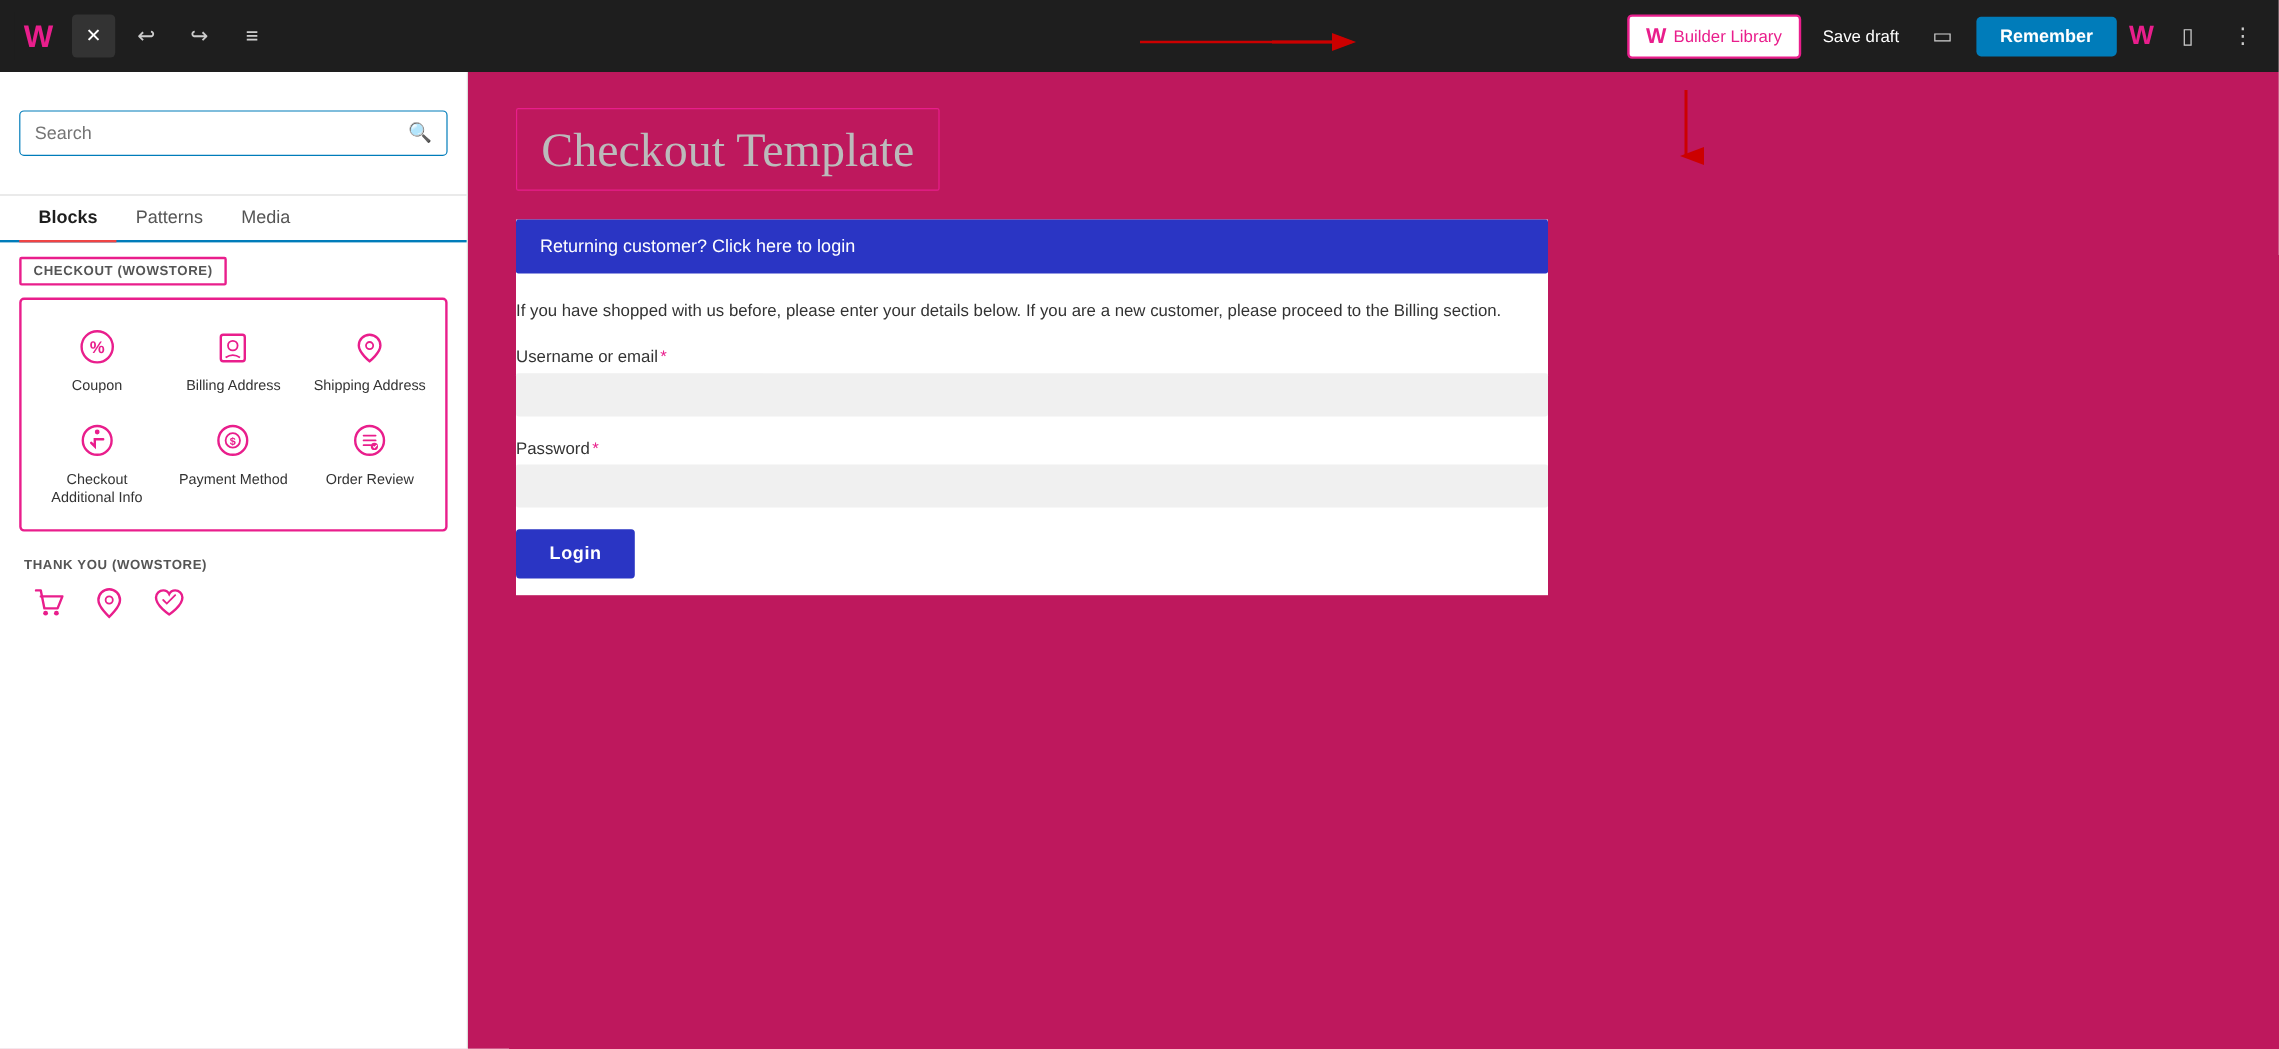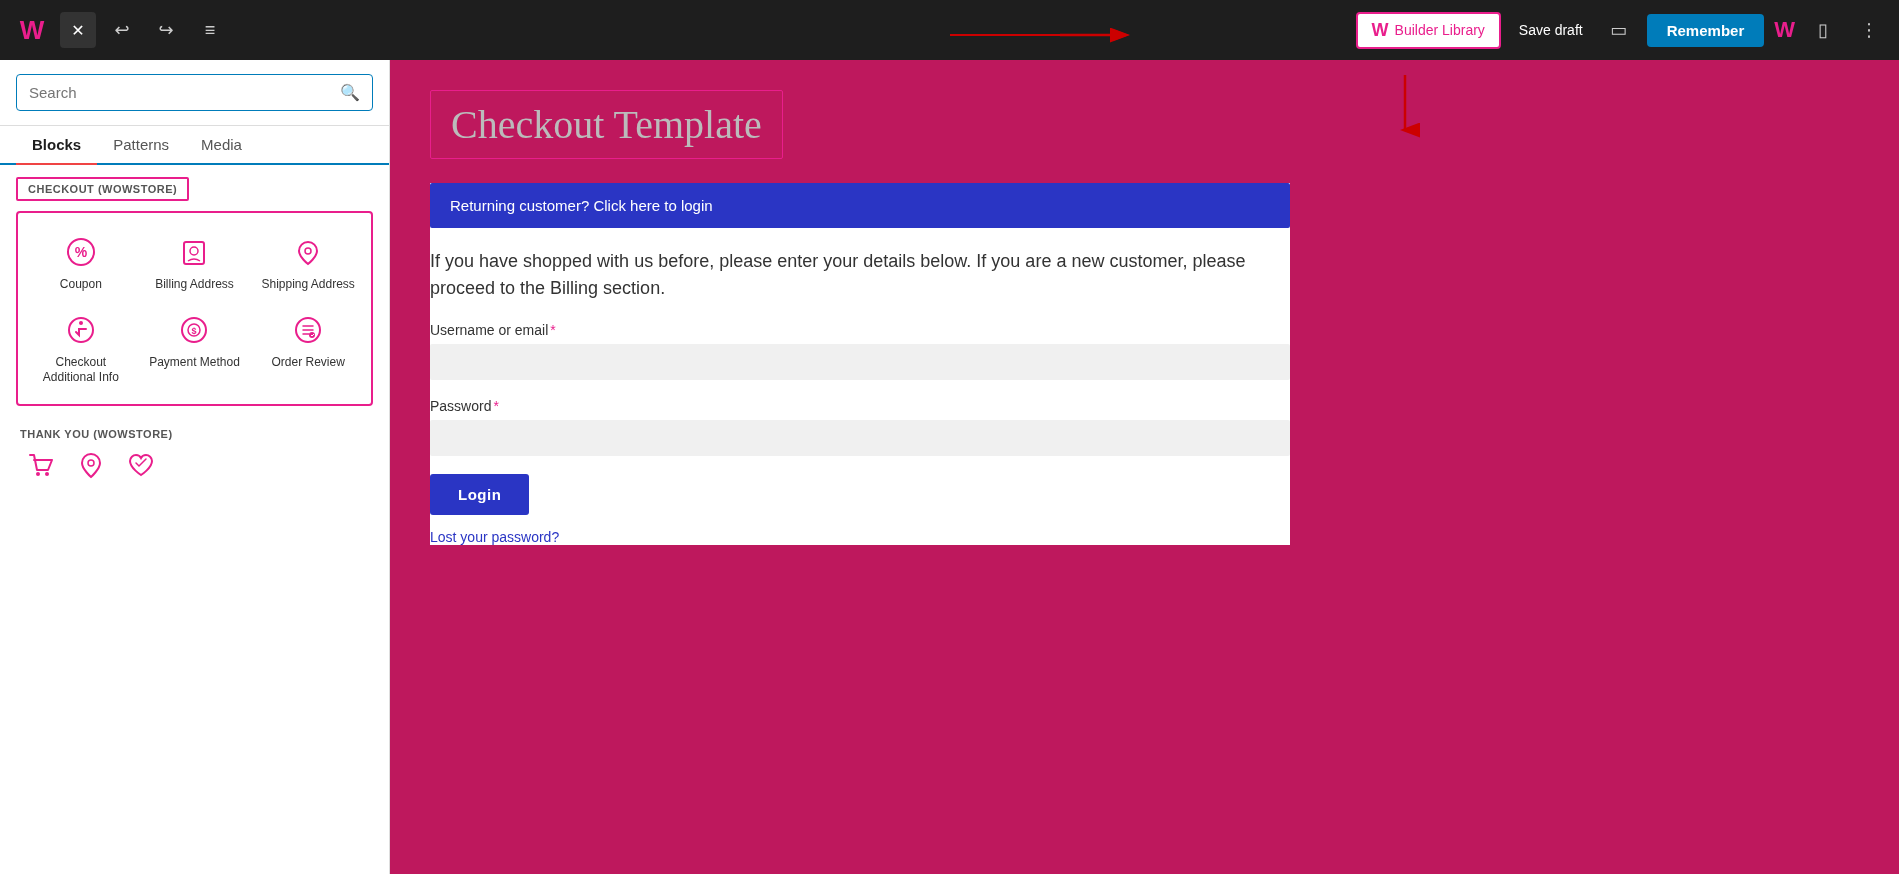--- a/index.html
+++ b/index.html
@@ -51,21 +51,21 @@
       display: flex; flex: 1; overflow: hidden;
     }
 
     
     .sidebar {
       width: 390px; background: #fff; border-right: 1px solid #ddd; display: flex; flex-direction: column; overflow: hidden; flex-shrink: 0;
     }
 
     
     .search-area {
-      padding: 14px 16px; border-bottom: 1px solid #ddd;
+      padding: 32px 16px; border-bottom: 1px solid #ddd;
     }
     .search-box {
       display: flex; align-items: center; border: 1px solid #007cba; border-radius: 4px; padding: 8px 12px; gap: 8px; background: #fff;
     }
     .search-input {
       flex: 1; border: none; outline: none; font-size: 15px; color: #555;
     }
     .search-icon-btn {
       background: transparent; border: none; cursor: pointer; color: #555; font-size: 16px;
     }
@@ -135,21 +135,21 @@
       background: #fff;  max-width: 860px;
     }
 
     
     .returning-banner {
       background: #2a35c4; color: #fff; padding: 14px 20px; font-size: 15px; font-weight: 400; margin-bottom: 20px; border-radius: 2px;
     }
 
     
     .info-text {
-      font-size: 18px; color: #333; margin-bottom: 20px; line-height: 1.5;
+      font-size: 14px; color: #333; margin-bottom: 20px; line-height: 1.5;
     }
 
     
     .form-label {
       font-size: 14px; color: #333; margin-bottom: 6px; display: block;
     }
     .required-star {
       color: #e91e8c; margin-left: 2px;
     }
     .form-input {
@@ -383,21 +383,20 @@
       <div class="form-input"></div>
 
       
 
       
       <button class="login-btn">
         <span>Login</span>
       </button>
 
       
-      <a class="lost-password-link" href="#">Lost your password?</a>
 
     </div>
   </div>
 
 </div>
 
 <svg class="annotation-svg" viewBox="0 0 1899 874" xmlns="http://www.w3.org/2000/svg">
 
   <line x1="1060" y1="35" x2="1125" y2="35" stroke="#cc0000" stroke-width="2.5" marker-end="url(#arrowhead)"></line>
 

